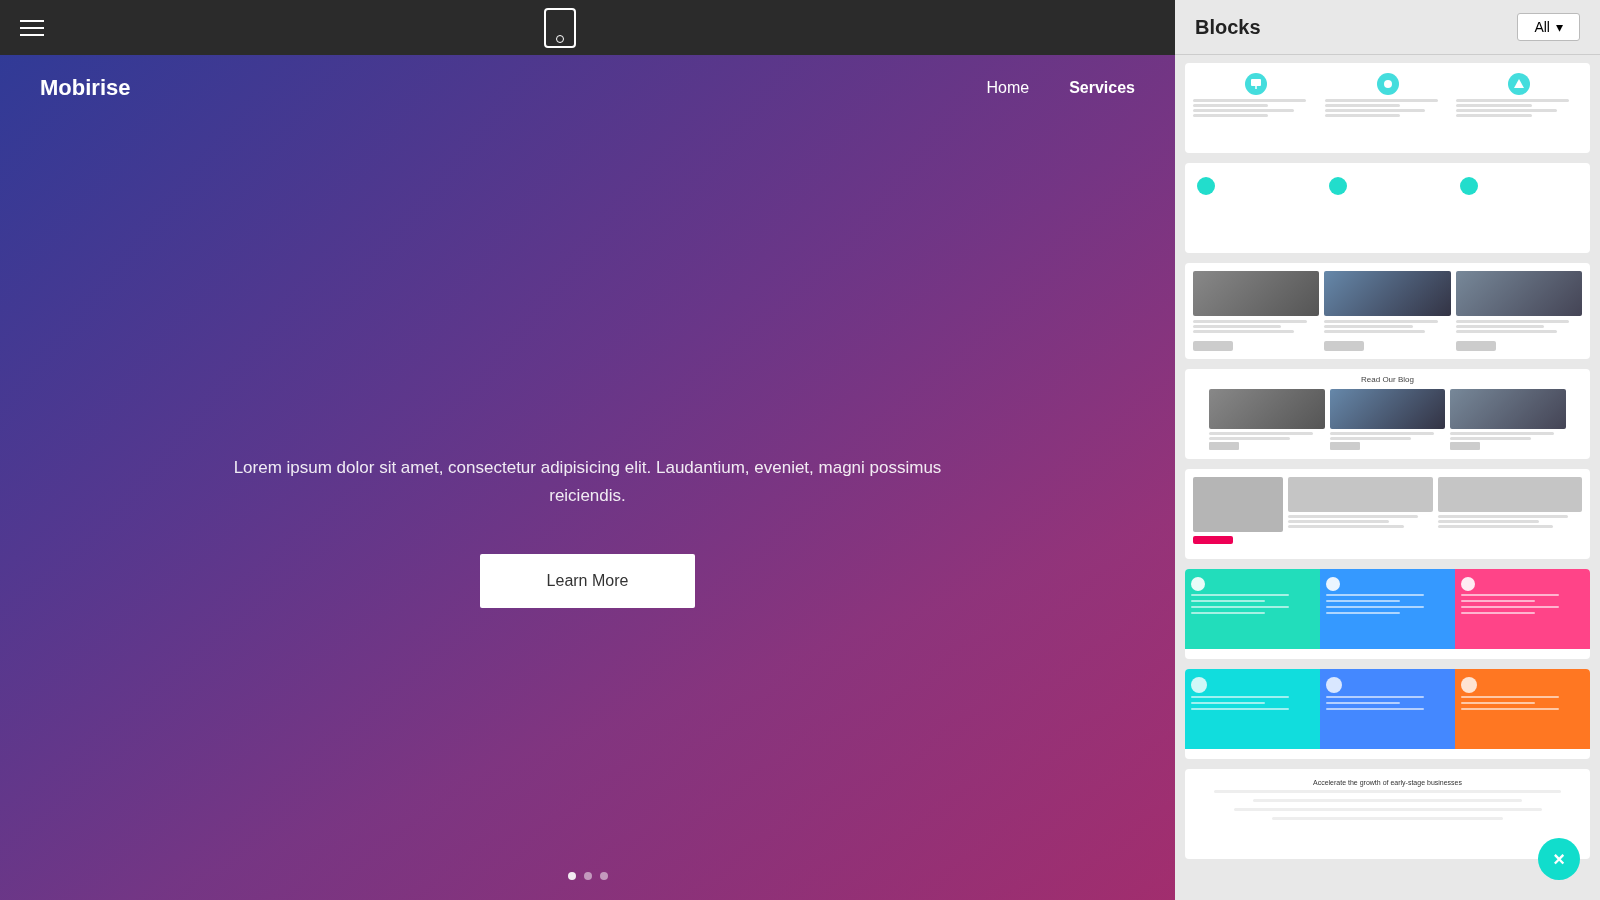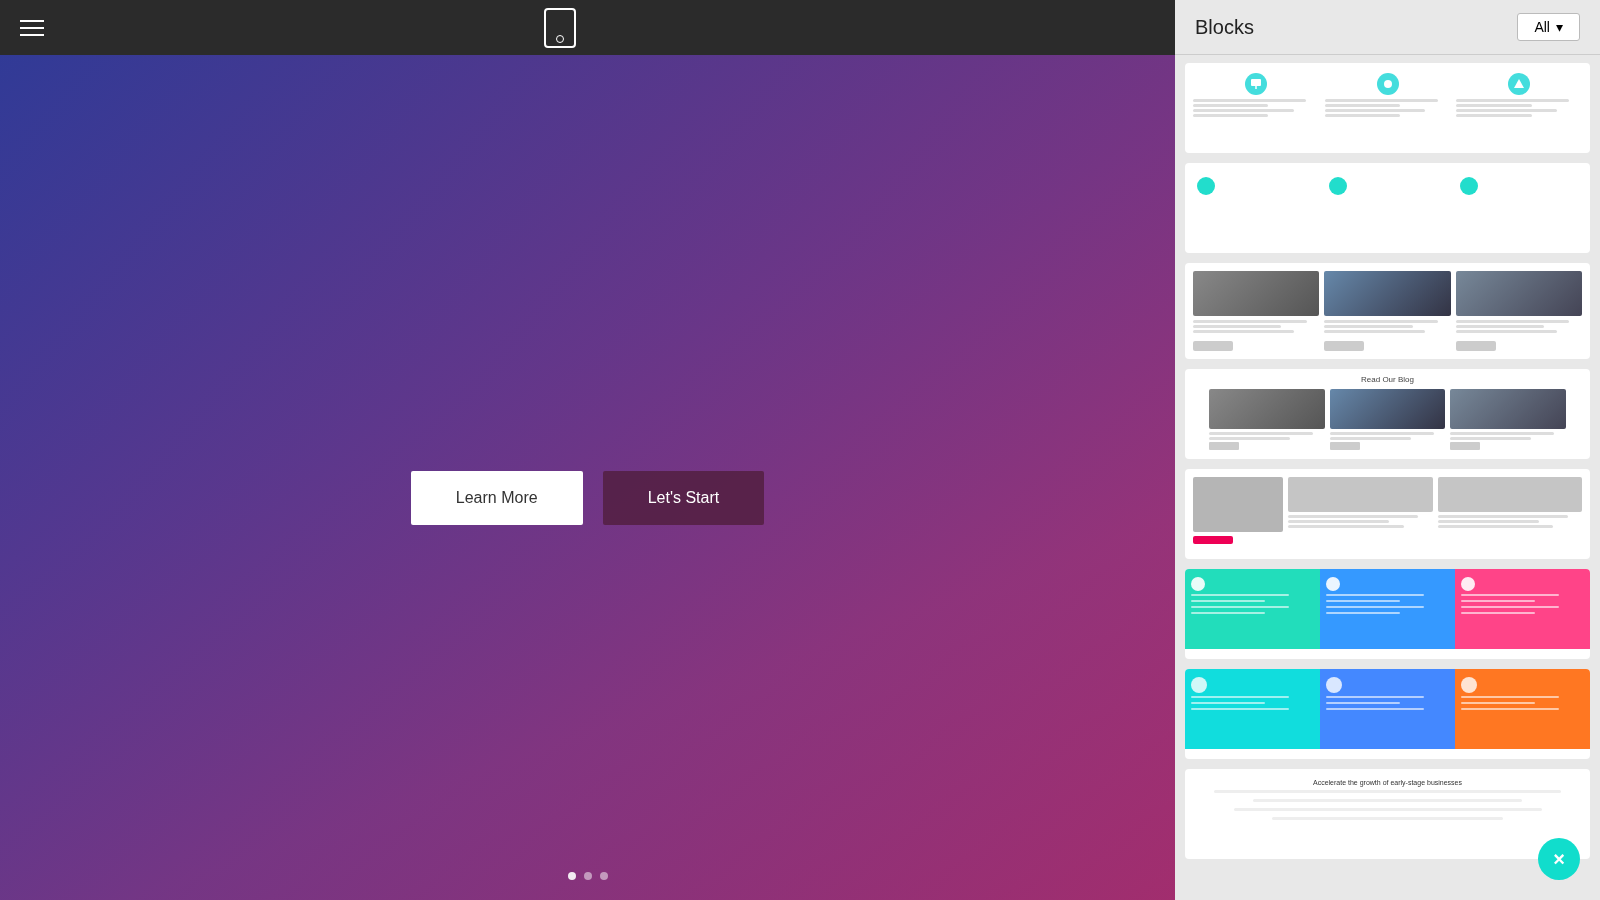--- a/index.html
+++ b/index.html
@@ -138,21 +138,21 @@
       margin-bottom: 45px;
     }
     .hero-buttons {
       display: flex;
       gap: 20px;
     }
     .btn-learn {
       background: #fff;
       color: #333;
       border: none;
-      padding: 18px 45px;
+      padding: 18px 67px;
       font-size: 16px;
       cursor: pointer;
       border-radius: 2px;
     }
     .btn-start {
       background: rgba(80,30,60,0.8);
       color: #fff;
       border: none;
       padding: 18px 45px;
       font-size: 16px;
@@ -192,21 +192,21 @@
       height: 55px;
       background: #e8e8e8;
       display: flex;
       align-items: center;
       justify-content: space-between;
       padding: 0 20px;
       border-bottom: 1px solid #ccc;
     }
     .panel-title {
       font-size: 20px;
-      font-weight: normal;
+      font-weight: bold;
       color: #222;
     }
     .all-dropdown {
       background: #fff;
       border: 1px solid #bbb;
       padding: 5px 16px;
       font-size: 14px;
       cursor: pointer;
       border-radius: 3px;
       display: flex;
@@ -483,28 +483,35 @@
       <span></span>
     </div>
     <div class="device-icon"></div>
     <div class="toolbar-right"></div>
   </div>
 
   <div class="hero-section">
     <div class="hero-bg-img"></div>
     <div class="hero-bg"></div>
 
+    <div class="hero-navbar">
+      <div class="brand-name">Mobirise</div>
+      <div class="nav-links">
+        <a class="nav-link">Home</a>
+        <a class="nav-link active">Services</a>
+      </div>
+    </div>
 
     <div class="hero-content">
       <h1 class="hero-title">
         <br>
       </h1>
+      <p class="hero-subtitle">Lorem ipsum dolor sit amet, consectetur adipisicing elit. Laudantium, eveniet, magni possimus reiciendis.</p>
       <div class="hero-buttons">
         <button class="btn-learn">Learn More</button>
-        <button class="btn-start">Let's Start</button>
       </div>
     </div>
 
     <div class="carousel-dots">
       <div class="dot active"></div>
       <div class="dot"></div>
       <div class="dot"></div>
     </div>
   </div>
 </div>

